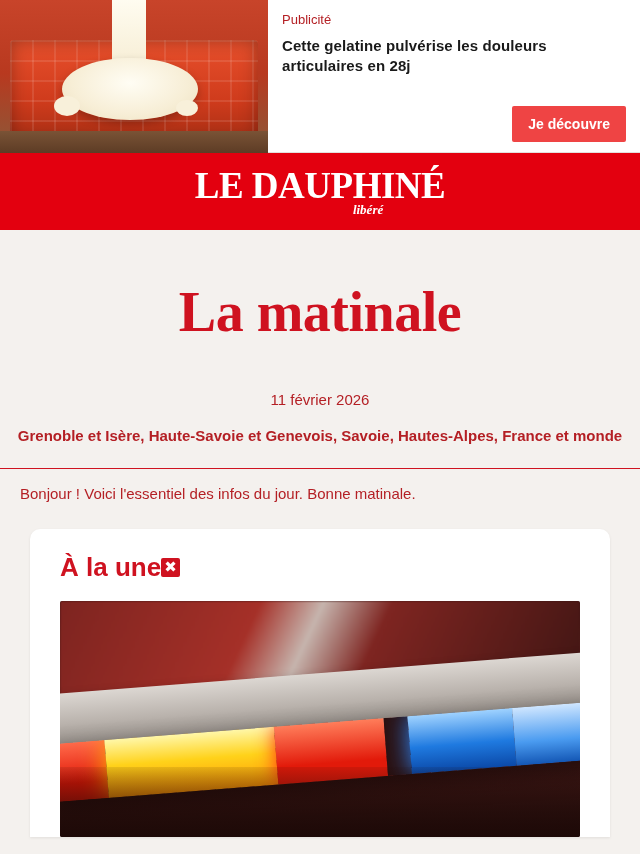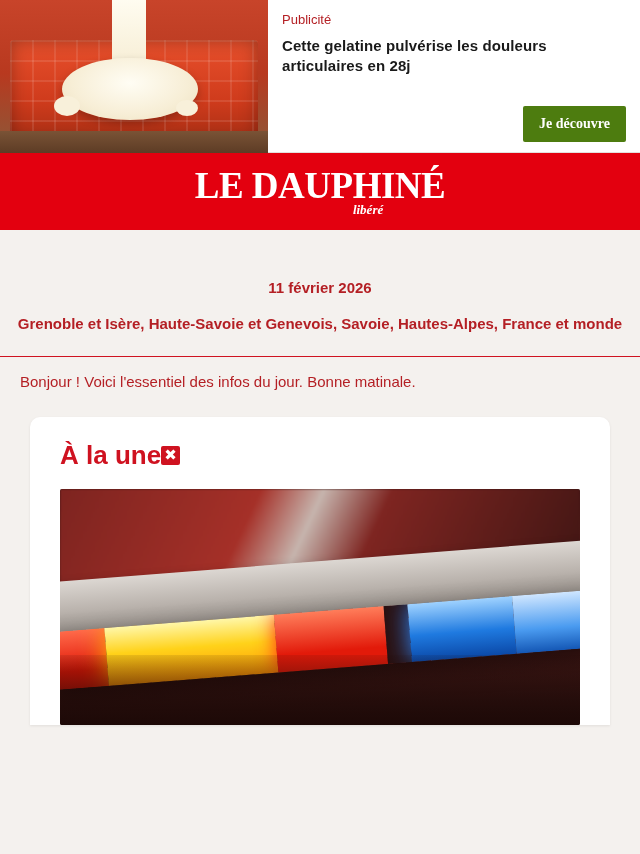--- a/index.html
+++ b/index.html
@@ -101,29 +101,29 @@
     margin: 0;
     max-width: 330px;
   }
   .ad-cta-wrap {
     position: absolute;
     right: 14px;
     bottom: 10px;
   }
   .ad-cta {
     display: inline-block;
-    background: #4d7c0f;
+    background: #ef4444;
     color: #ffffff;
     font-size: 14px;
     font-weight: bold;
     padding: 10px 16px;
     border: none;
     border-radius: 2px;
     cursor: pointer;
-    font-family: Liberation Serif, serif;
+    font-family: Liberation Sans, sans-serif;
   }
 
   
   .masthead {
     width: 640px;
     height: 77px;
     background: #e3000f;
     display: flex;
     align-items: center;
     justify-content: center;
@@ -167,21 +167,21 @@
     font-size: 56px;
     line-height: 60px;
     margin: 0;
     padding: 52px 0 0 0;
     letter-spacing: -0.5px;
   }
   .nl-date {
     text-align: center;
     color: #b41f24;
     font-size: 15px;
-    font-weight: bold;
+    font-weight: normal;
     line-height: 20px;
     margin: 0;
     padding: 48px 0 0 0;
   }
   .nl-regions {
     text-align: center;
     color: #b41f24;
     font-size: 15px;
     font-weight: bold;
     line-height: 24px;
@@ -304,20 +304,21 @@
 </div>
 
 <div class="masthead">
   <div class="logo">
     <div class="logo-main">LE DAUPHINÉ</div>
     <div class="logo-sub">libéré</div>
   </div>
 </div>
 
 <div class="nl">
+  <h1 class="nl-title">La matinale</h1>
   <p class="nl-date">11 février 2026</p>
   <p class="nl-regions">Grenoble et Isère, Haute-Savoie et Genevois, Savoie, Hautes-Alpes, France et monde</p>
   <hr class="nl-rule">
   <p class="nl-greeting">Bonjour ! Voici l'essentiel des infos du jour. Bonne matinale.</p>
 </div>
 
 <div class="card">
   <h2 class="card-title">
     <span>À la une</span>
     <span class="emoji-box">✖</span>

